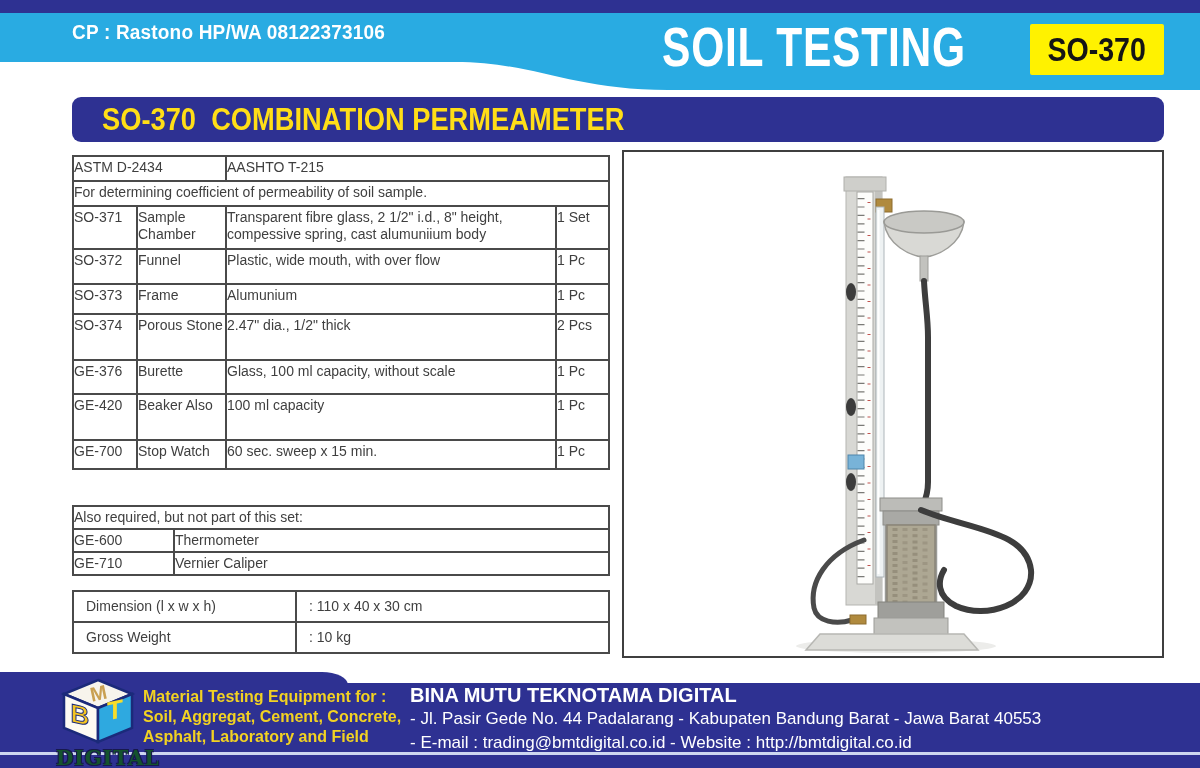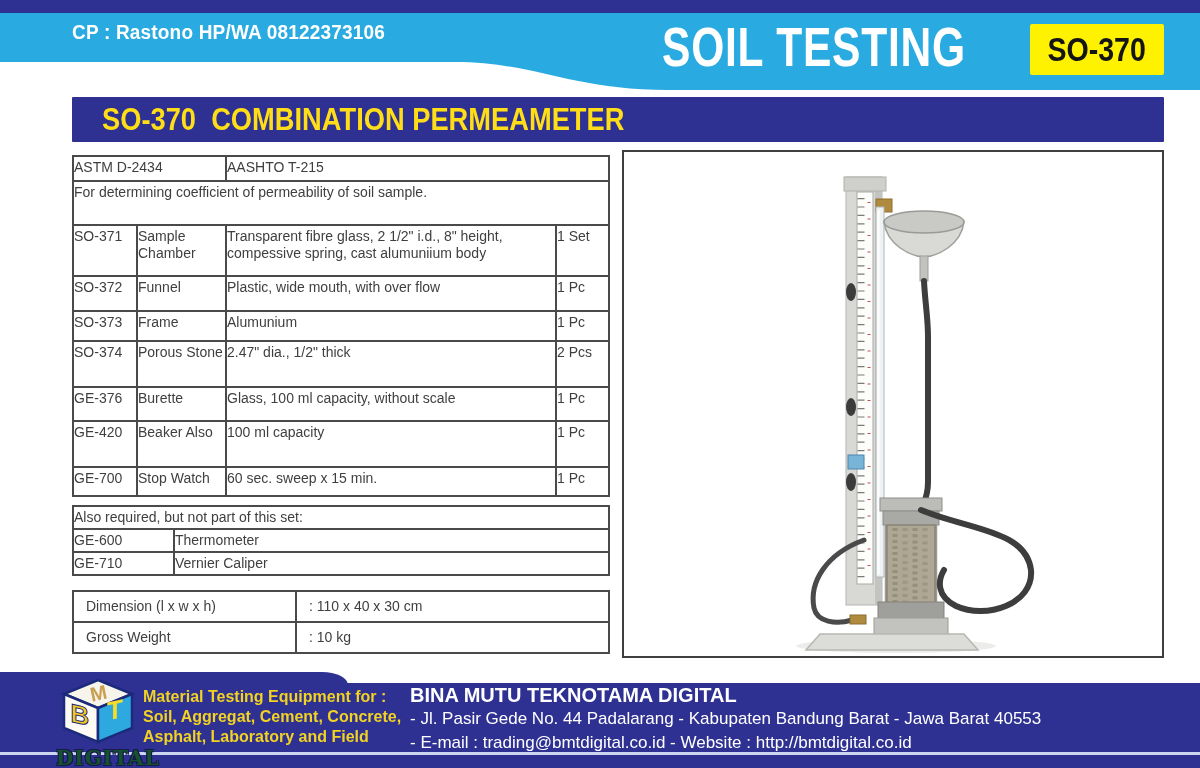--- a/index.html
+++ b/index.html
@@ -12,21 +12,21 @@
   .contact { position:absolute; left:72px; top:21px; color:#ffffff; font-size:20px; font-weight:bold;
              transform:scaleX(.95); transform-origin:left center; letter-spacing:.2px; }
   .big-title { position:absolute; left:662px; top:14px; color:#ffffff; font-size:56px; font-weight:bold;
                transform:scaleX(.76); transform-origin:left top; letter-spacing:1px; white-space:nowrap; }
   .code-badge { position:absolute; left:1030px; top:24px; width:134px; height:51px; background:#FFF200;
                 border-radius:2px; display:flex; align-items:center; justify-content:center; }
   .code-badge span { color:#151515; font-size:34px; font-weight:bold; transform:scaleX(.84); white-space:nowrap; }
 
   
   .title-bar { position:absolute; left:72px; top:97px; width:1092px; height:45px; background:#2E3192;
-               display:flex; align-items:center; padding-left:30px; border-radius:1px; }
+               display:flex; align-items:center; padding-left:30px; border-radius:9px; }
   .title-bar span { color:#FFDE17; font-size:31px; font-weight:bold; transform:scaleX(.88);
                     transform-origin:left center; white-space:pre; }
 
   
   table { border-collapse:collapse; table-layout:fixed; color:#3f3f3f; }
   td { border:2px solid #4a4a4a; font-size:14px; line-height:1.22; padding:2px 0; vertical-align:top;
        overflow:hidden; }
   .spec-table { position:absolute; left:72px; top:155px; width:536px; }
   .also-table { position:absolute; left:72px; top:505px; width:536px; }
   .dims-table { position:absolute; left:72px; top:590px; width:536px; }
@@ -75,24 +75,24 @@
         <col style="width:64px">
         <col style="width:89px">
         <col style="width:330px">
         <col style="width:53px">
       </colgroup>
     <tbody>
         <tr style="height:25px">
       <td colspan="2">ASTM D-2434</td>
       <td colspan="2">AASHTO T-215</td>
     </tr>
-    <tr style="height:44px">
+    <tr style="height:25px">
       <td colspan="4">For determining coefficient of permeability of soil sample.</td>
     </tr>
-    <tr style="height:51px">
+    <tr style="height:43px">
       <td>SO-371</td>
       <td>Sample Chamber</td>
       <td>Transparent fibre glass, 2 1/2" i.d., 8" height, compessive spring, cast alumuniium body</td>
       <td>1 Set</td>
     </tr>
     <tr style="height:35px">
       <td>SO-372</td>
       <td>Funnel</td>
       <td>Plastic, wide mouth, with over flow</td>
       <td>1 Pc</td>

